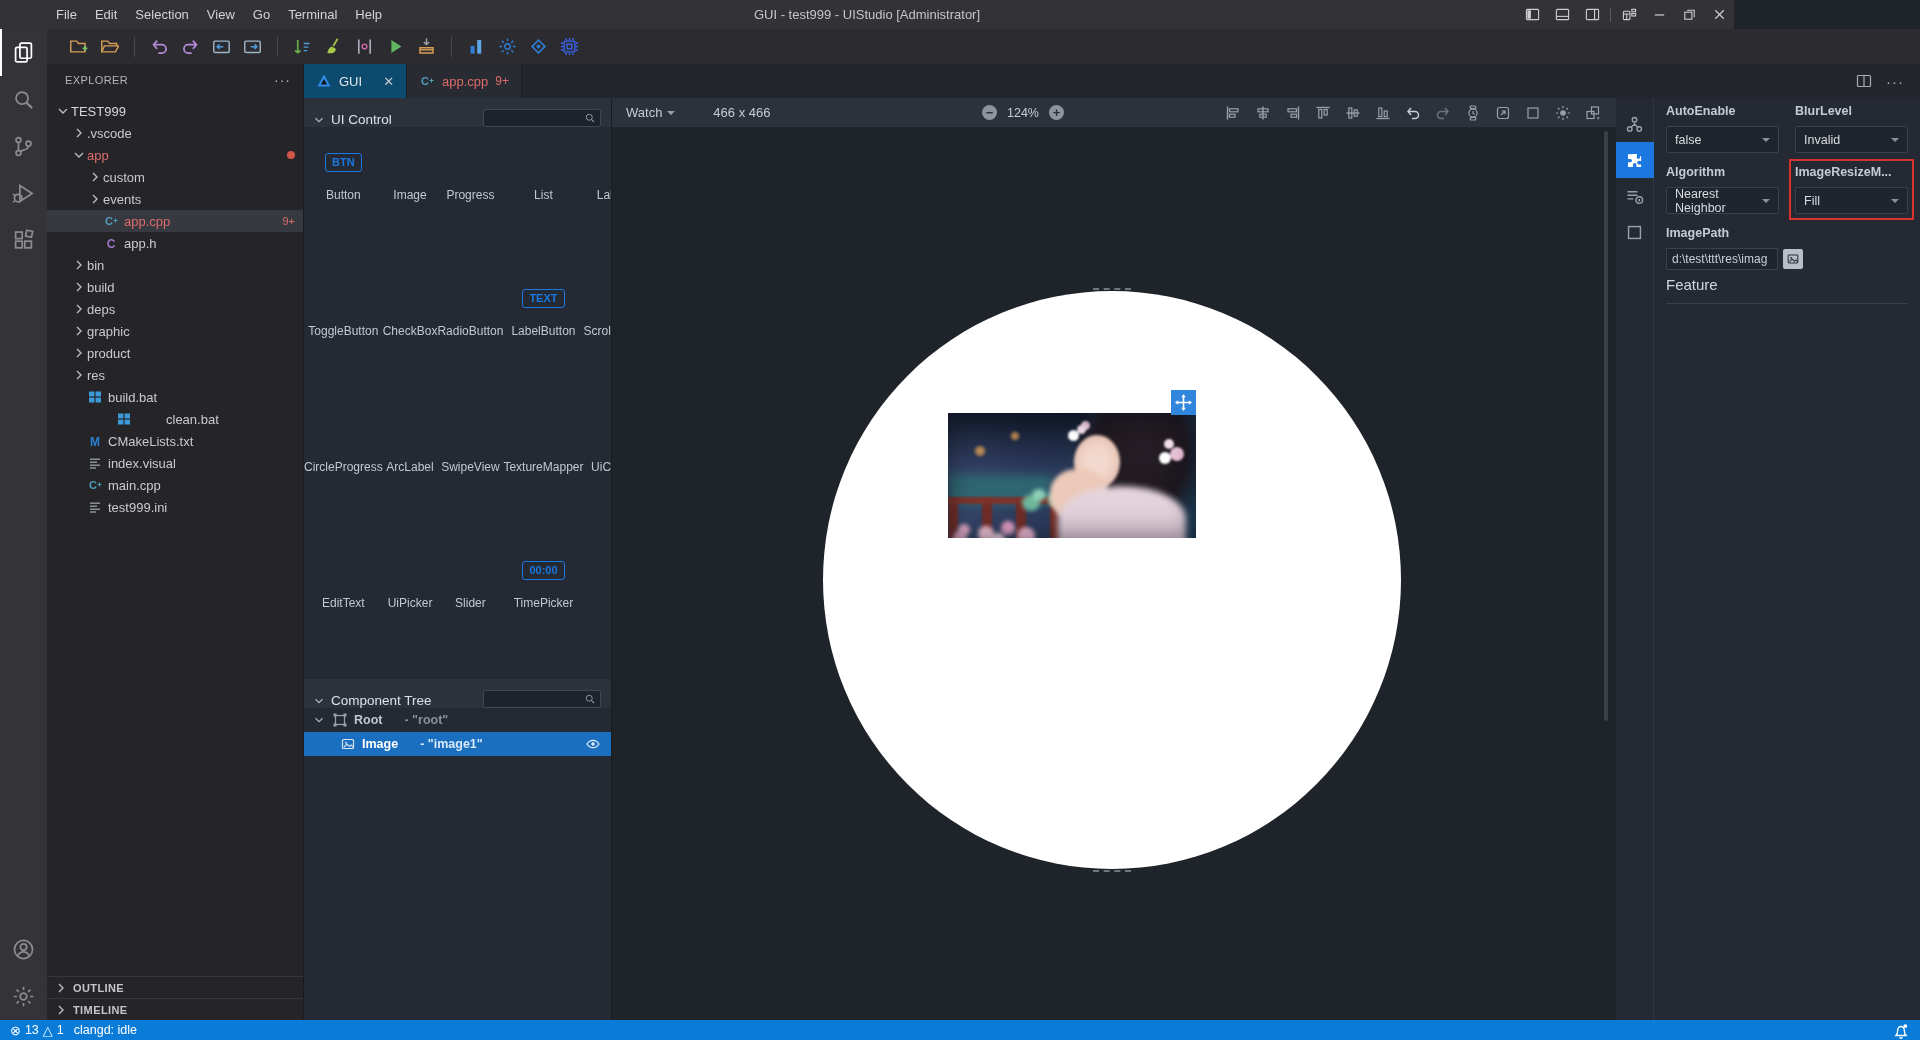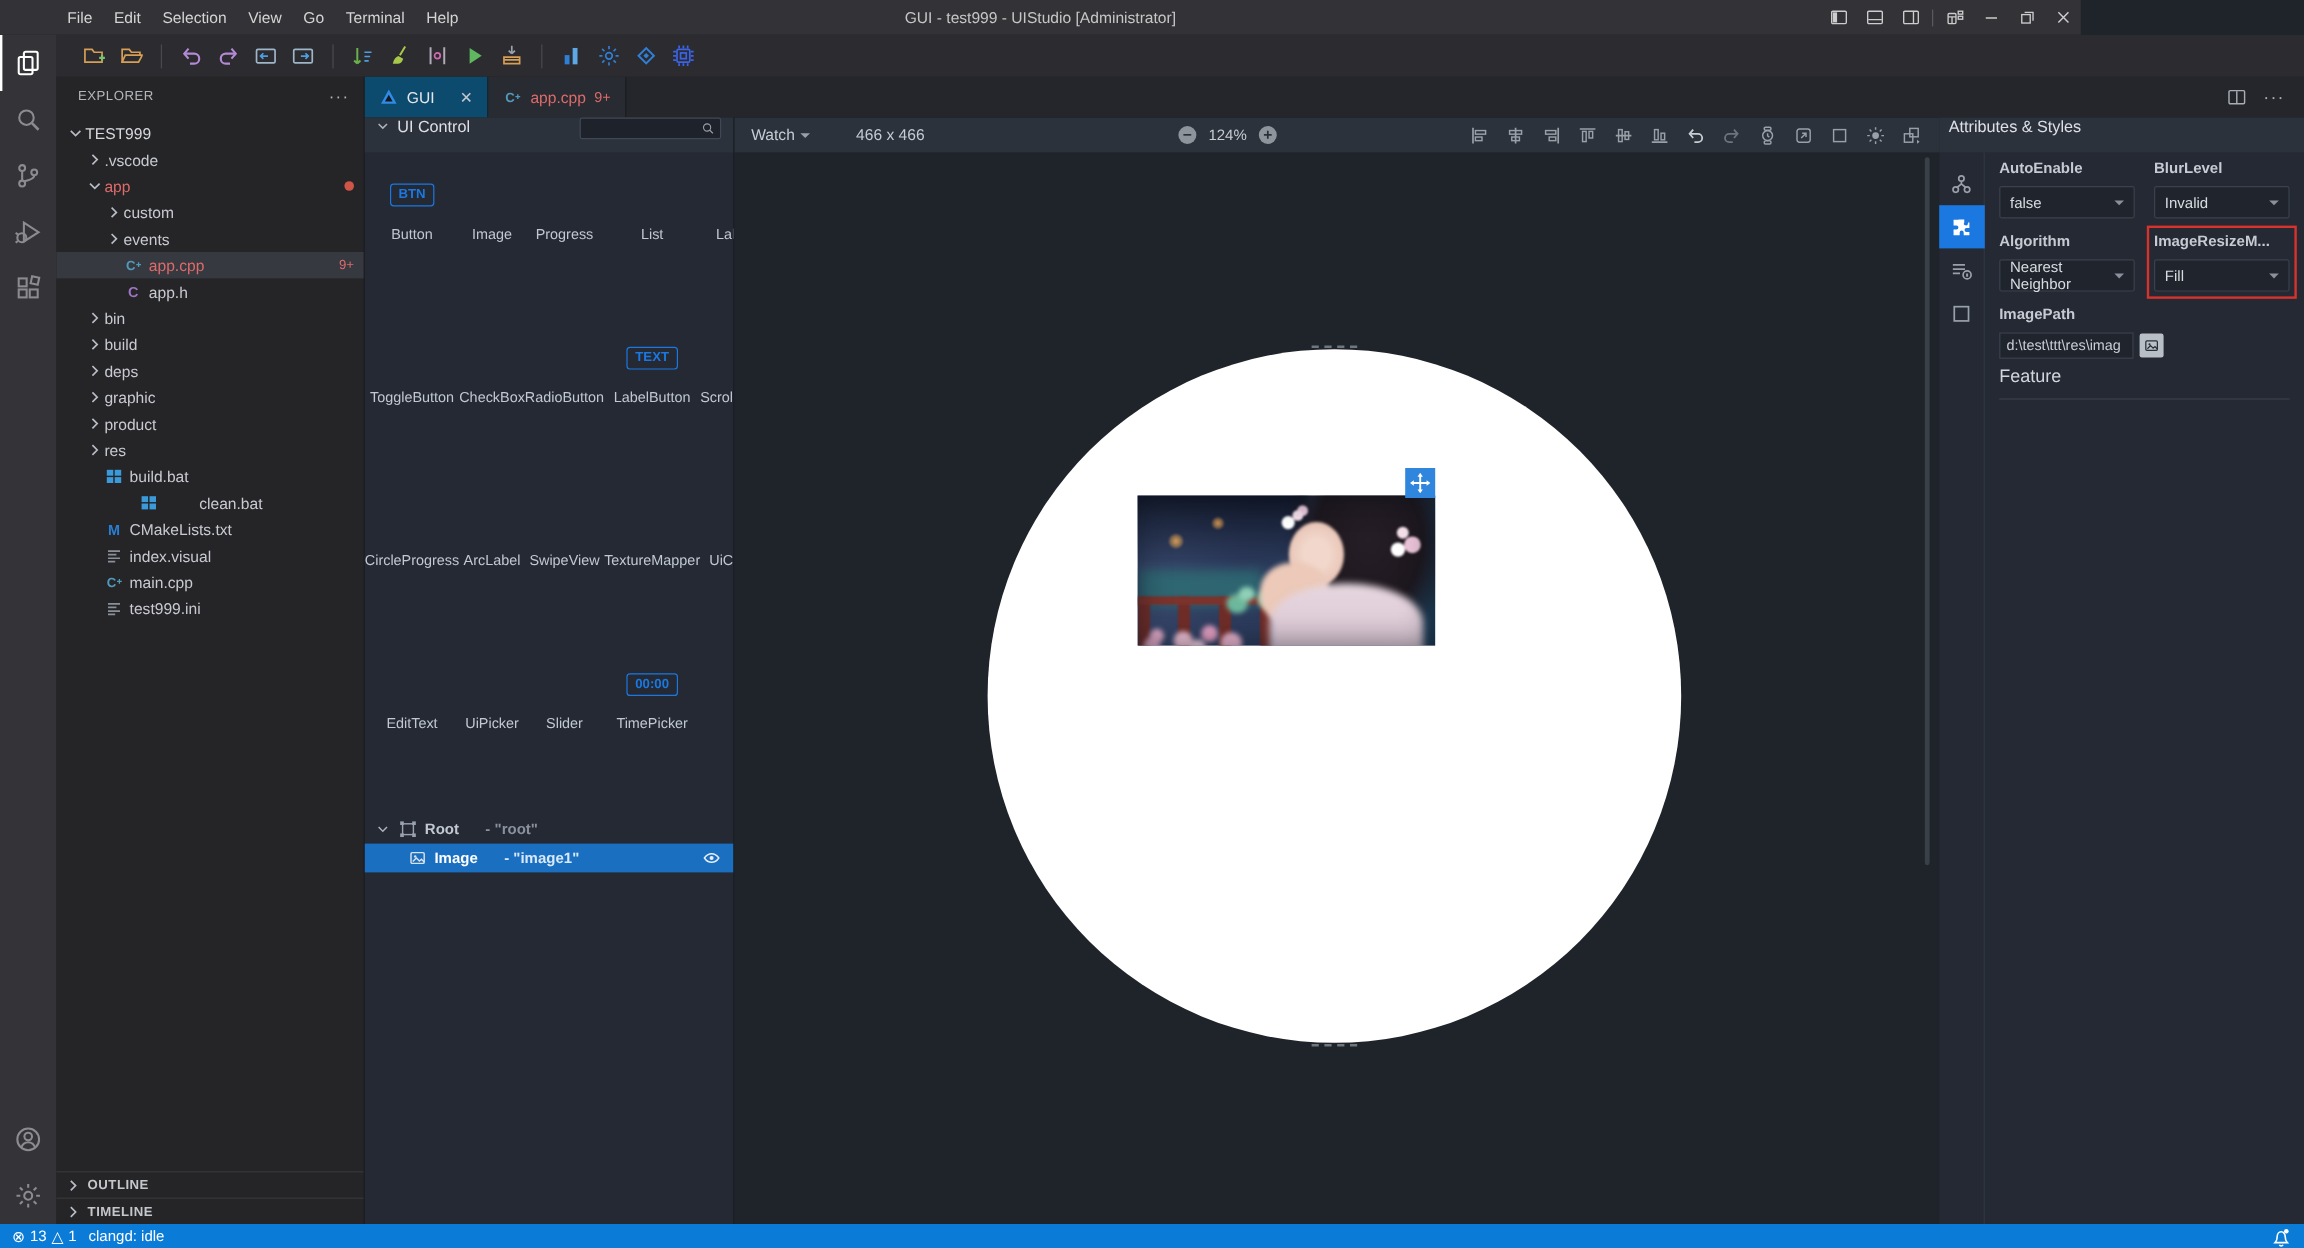--- a/index.html
+++ b/index.html
@@ -55,21 +55,21 @@
   .tab.inactive{background:#282b31;color:#dd6b6b}
   .tab .ticon{width:16px;height:16px;display:flex;align-items:center;justify-content:center}
   .tab .tclose{margin-left:14px;color:#c2c6cd;font-size:13px}
   .tab .tbadge{font-size:12px;color:#dd6b6b}
   #tab-actions{margin-left:auto;display:flex;align-items:center;gap:14px;padding-right:16px;color:#a8adb5}
   #tab-actions svg{width:16px;height:16px}
   #tab-actions .dots{font-size:15px;letter-spacing:1px}
 
   
   #uipanel{left:304px;top:98px;width:308px;height:922px;background:#242933;border-right:1px solid #1a1d22;display:flex;flex-direction:column}
-  .phead{height:29px;background:#2c323c;display:flex;align-items:flex-start;padding:0 10px 0 8px;font-size:13.5px;color:#dde0e5;flex:0 0 29px}
+  .phead{height:29px;background:#2c323c;display:flex;align-items:flex-end;padding:0 10px 0 8px;font-size:13.5px;color:#dde0e5;flex:0 0 29px}
   .phead .caret{width:14px;height:14px;color:#aeb3bb;margin-right:5px}
   .searchbox{margin-left:auto;width:118px;height:18px;background:#1e232b;border:1px solid #414854;border-radius:2px;display:flex;align-items:center;justify-content:flex-end;padding:0 4px}
   .searchbox svg{width:12px;height:12px;color:#9aa0a8}
   #palette{height:552px;display:grid;grid-template-columns:repeat(5,1fr);padding-top:8px;overflow:hidden}
   .pcell{display:flex;flex-direction:column;align-items:center;justify-content:center;gap:9px;height:77px}
   .picon{height:34px;display:flex;align-items:center;justify-content:center;color:#1a78e0}
   .plabel{font-size:12px;color:#c2c8d2}
   .pbox{border:1.5px solid #1a78e0;border-radius:3px;color:#1a78e0;font-size:11px;font-weight:bold;padding:3px 6px;line-height:1}
   
   .ctrow{height:24px;display:flex;align-items:center;font-size:12.5px;font-weight:bold;color:#c2c8d2;gap:6px;padding:0 10px 0 8px}
@@ -807,20 +807,36 @@
         </span>
         <div class="plabel">Slider</div>
       </div>
       <div class="pcell">
         <span class="picon">
           <span class="pbox">00:00</span>
         </span>
         <div class="plabel">TimePicker</div>
       </div>
     </div>
+  <div class="phead">
+    <span class="caret">
+        <svg viewBox="0 0 16 16" fill="none" stroke="currentColor" stroke-width="1.2">
+          <path d="M4 6l4 4 4-4" stroke-width="1.4"></path>
+        </svg>
+      </span>
+    <span>Component Tree</span>
+    <span class="searchbox">
+        <span class="sb-ico" style="color: rgb(154, 160, 168);">
+          <svg viewBox="0 0 16 16" fill="none" stroke="currentColor" stroke-width="1.2">
+            <circle cx="7" cy="7" r="4"></circle>
+            <path d="M10 10l3.5 3.5" stroke-width="1.4"></path>
+          </svg>
+        </span>
+      </span>
+  </div>
   <div id="comptree">
       <div class="ctrow">
         <span class="twist">
           <svg viewBox="0 0 16 16" fill="none" stroke="currentColor" stroke-width="1.2">
             <path d="M4 6l4 4 4-4" stroke-width="1.4"></path>
           </svg>
         </span>
         <span class="cticon">
           <svg viewBox="0 0 16 16" fill="none" stroke="currentColor" stroke-width="1.2">
             <rect x="3.5" y="3.5" width="9" height="9"></rect>
@@ -1004,23 +1020,20 @@
   <div id="movehandle">
       <svg viewBox="0 0 16 16" fill="none" stroke="currentColor" stroke-width="1.2">
         <path d="M8 1.8v12.4M1.8 8h12.4" stroke="#fff" stroke-width="1.5"></path>
         <path d="M8 0l2.1 3H5.9zM8 16l2.1-3H5.9zM0 8l3-2.1v4.2zM16 8l-3-2.1v4.2z" fill="#fff" stroke="none"></path>
       </svg>
     </div>
   <div id="cscroll"></div>
 </div>
 
 <div id="rightpanel" class="abs">
-  <div class="phead">
-    <span>Attributes &amp; Styles</span>
-  </div>
   <div id="rp-body">
     <div id="rp-strip">
         <span class="rsi">
           <span>
             <svg viewBox="0 0 16 16" fill="none" stroke="currentColor" stroke-width="1.2">
               <circle cx="8" cy="4" r="1.9"></circle>
               <circle cx="4" cy="11.8" r="1.9"></circle>
               <circle cx="12" cy="11.8" r="1.9"></circle>
               <path d="M8 6v1.8M8 7.8L5 10.3M8 7.8l3 2.5"></path>
             </svg>

